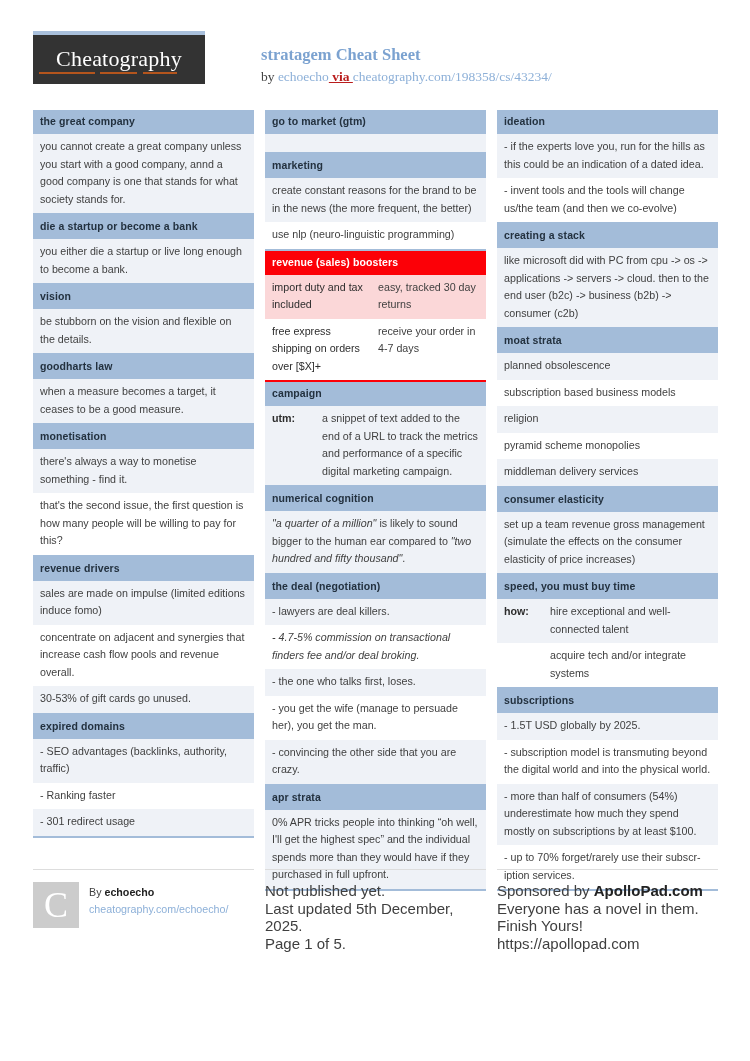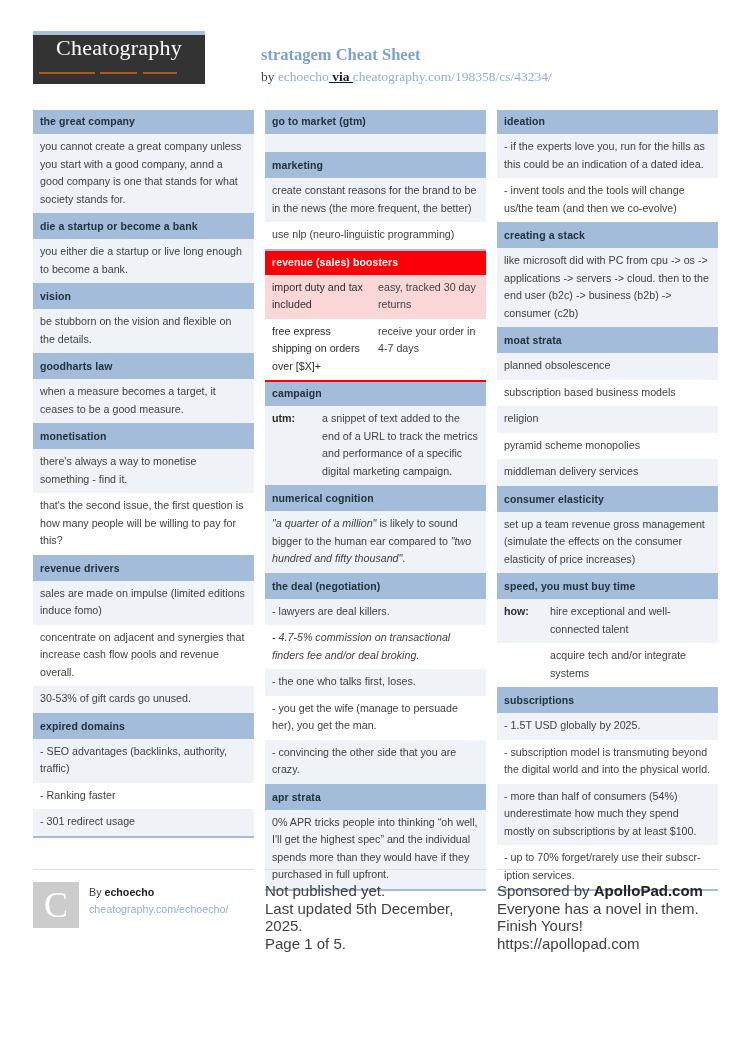--- a/index.html
+++ b/index.html
@@ -22,21 +22,21 @@
     background: #a9c0dc;
   }
   .header {
     position: absolute; left: 33px; top: 35px;
     width: 684px; height: 56px;
   }
   .logo-box {
     position: absolute; left: 0; top: 0;
     width: 172px; height: 49px;
     background: #333333;
-    display: flex; justify-content: center;
+    display: flex; align-items: center; justify-content: center;
   }
   .logo-text {
     font-family: "Liberation Serif", serif;
     color: #ffffff;
     font-size: 22px;
     letter-spacing: .2px;
     position: relative;
     padding-bottom: 2px;
   }
   .logo-underline {
@@ -61,21 +61,21 @@
     font-weight: bold;
   }
   .byline {
     font-family: "Liberation Serif", serif;
     font-size: 13.5px;
     color: #444;
     line-height: 19px;
     margin-top: 2px;
   }
   .byline .lnk { color: #8db0d8; }
-  .byline b { color:#0f172a;text-decoration:underline; }
+  .byline b { color:#b91c1c;text-decoration:underline; }
 
   
   .columns {
     position: absolute; left: 33px; top: 110px;
     width: 686px;
     display: flex;
     gap: 11px;
   }
   .col { width: 221px; }
 

